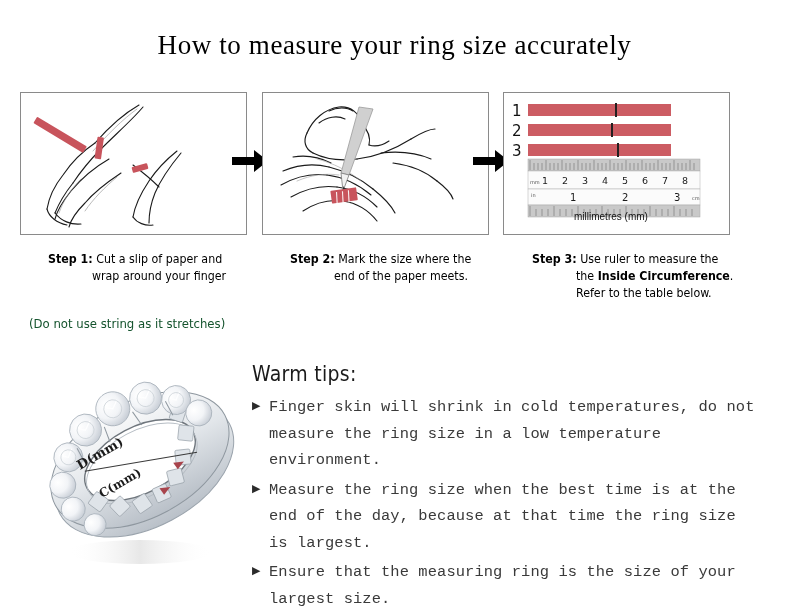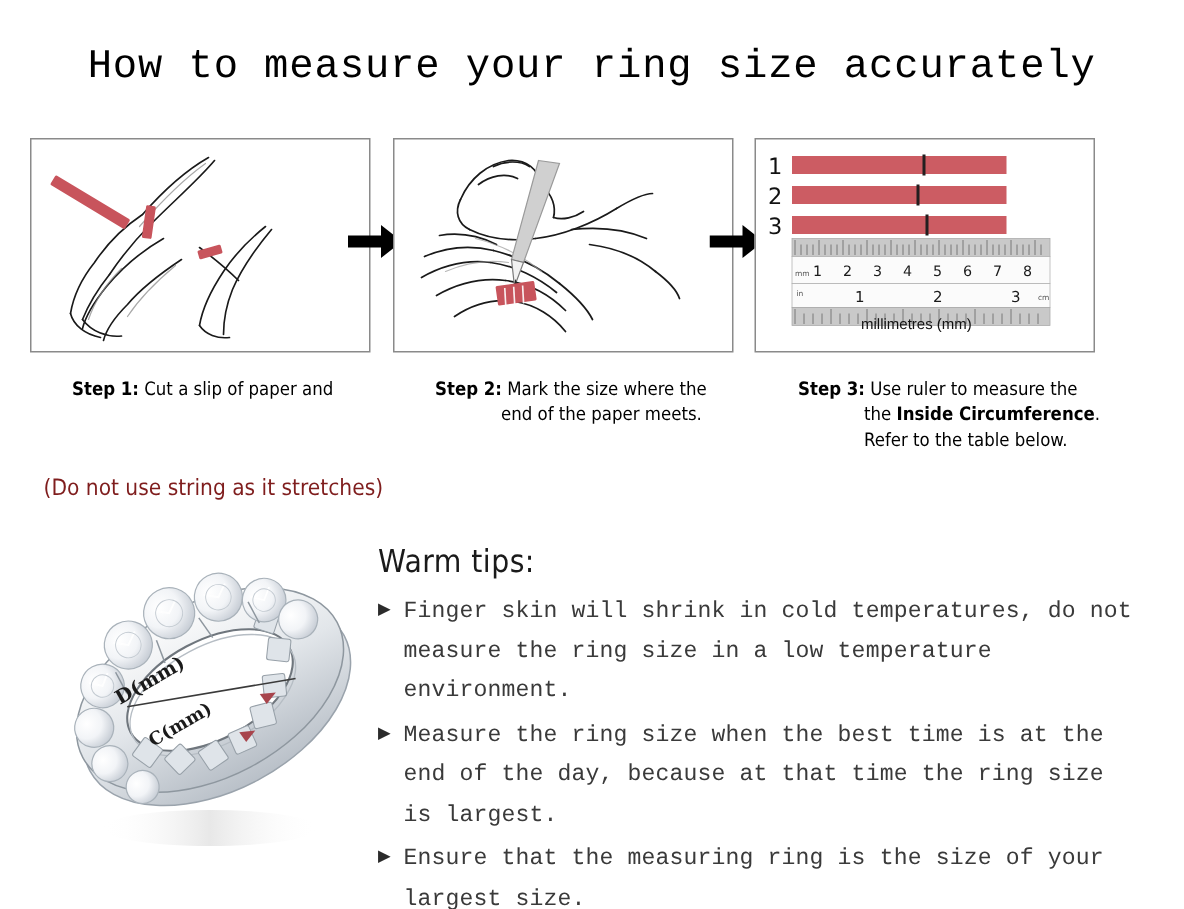--- a/index.html
+++ b/index.html
@@ -20,21 +20,21 @@
     background: #ffffff;
   }
 
   
   .title {
     position: absolute;
     left: 0;
     top: 30px;
     width: 789px;
     text-align: center;
-    font-family: Liberation Mono, monospace;
+    font-family: Liberation Serif, serif;
     font-size: 27px;
     font-weight: 400;
     letter-spacing: 0.6px;
     color: #000000;
     white-space: nowrap;
   }
 
   
   .panel {
     position: absolute;
@@ -72,22 +72,22 @@
   .cap3-l2 { display: block; padding-left: 44px; }
   .cap3-l3 { display: block; padding-left: 44px; }
 
   #cap1 { left: 17px;  top: 251px; width: 235px; }
   #cap2 { left: 259px; top: 251px; width: 235px; }
   #cap3 { left: 501px; top: 251px; width: 260px; }
 
   .note {
     position: absolute;
     font-family: "DejaVu Sans Condensed", "Liberation Sans", sans-serif;
-    font-size: 15px;
-    color: #7f1d1d;
+    font-size: 13px;
+    color: #14532d;
     white-space: nowrap;
   }
   #note1 { left: 29px;  top: 316px; }
   #note3 { left: 500px; top: 316px; }
 
   
   #ring-figure {
     position: absolute;
     left: 28px;
     top: 352px;
@@ -347,20 +347,21 @@
         </g>
       </g>
     </svg>
     
     <div style="position:absolute; left:70px; top:118px; font-family:Liberation Sans, sans-serif; font-size:10px; color:#111;">millimetres (mm)</div>
   </div>
 
   <div class="caption" id="cap1">
     <span class="b">Step 1:</span>
     <span>Cut a slip of paper and</span>
+    <span class="cap-l2">wrap around your finger</span>
   </div>
 
   <div class="caption" id="cap2">
     <span class="b">Step 2:</span>
     <span>Mark the size where the</span>
     <span class="cap-l2">end of the paper meets.</span>
   </div>
 
   <div class="caption" id="cap3">
     <span class="b">Step 3:</span>

